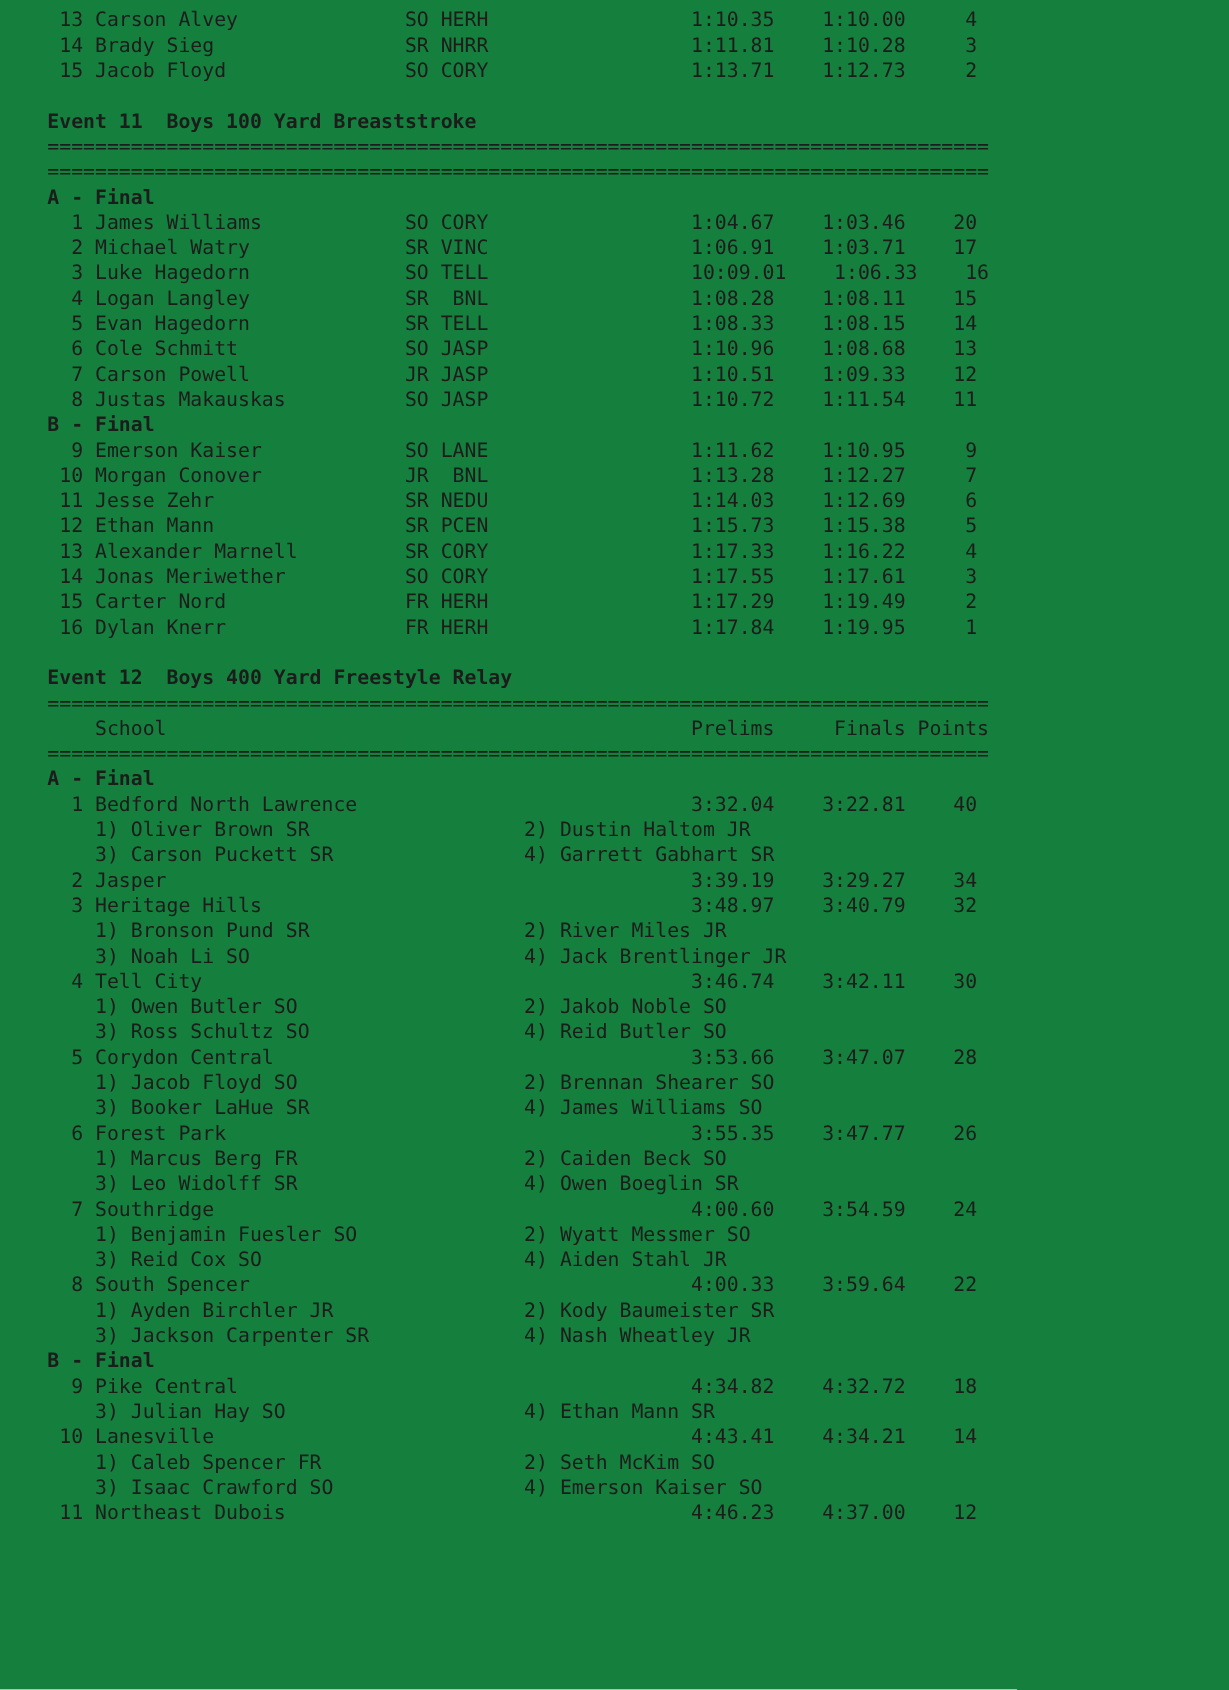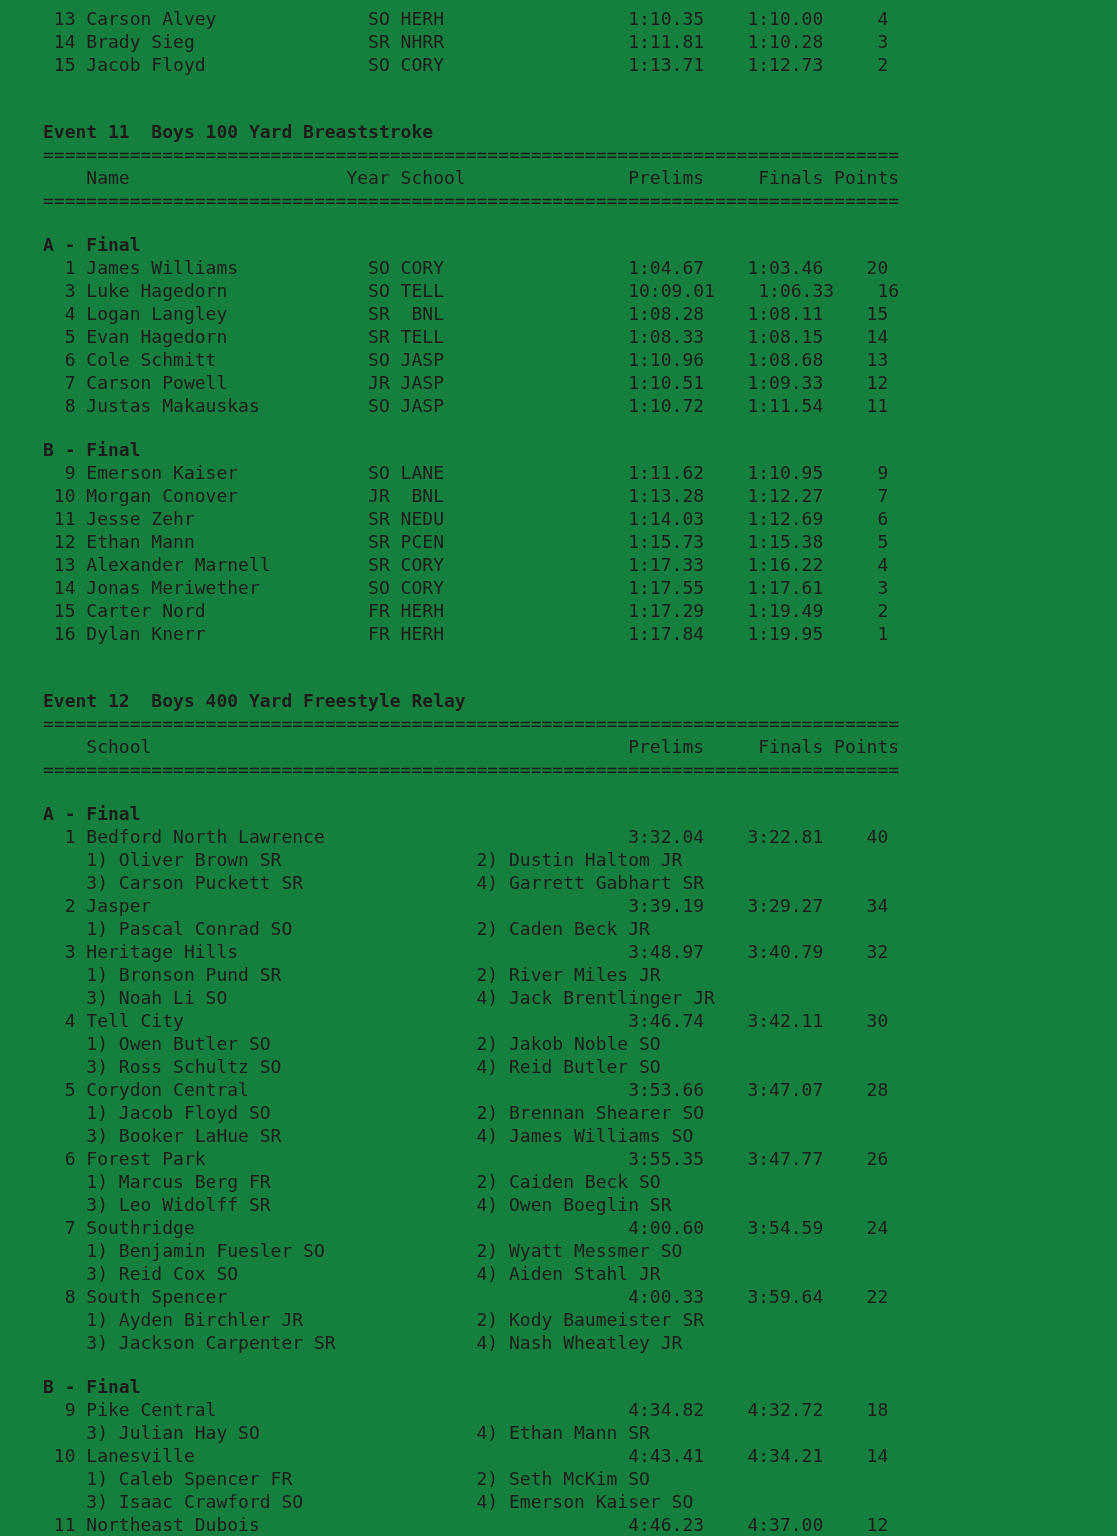--- a/index.html
+++ b/index.html
@@ -4,36 +4,36 @@
 <style>
   html,body{margin:0;padding:0;background:#ffffff;}
   .page{
     width:1117px;height:1536px;box-sizing:border-box;overflow:hidden;
     background:#15803d;
     padding:7px 0 0 43px;
     font-family:"DejaVu Sans Mono","Liberation Mono",monospace;
     font-size:18px;line-height:23px;color:#1c1c1c;
   }
   .line{white-space:pre;min-height:23px;}
-  .b{font-weight:bold;margin-top:21px;}
+  .b{font-weight:bold;}
 </style>
 </head>
 <body>
 
 <div class="page">
     <div class="line"> 13 Carson Alvey              SO HERH                 1:10.35    1:10.00     4</div>
     <div class="line"> 14 Brady Sieg                SR NHRR                 1:11.81    1:10.28     3</div>
     <div class="line"> 15 Jacob Floyd               SO CORY                 1:13.71    1:12.73     2</div>
     <div class="line"></div>
     <div class="line b">Event 11  Boys 100 Yard Breaststroke</div>
     <div class="line">===============================================================================</div>
-    <div class="line">    Name                    Year School               Prelims     Finals Points</div>
     <div class="line">===============================================================================</div>
     <div class="line b">A - Final</div>
     <div class="line">  1 James Williams            SO CORY                 1:04.67    1:03.46    20</div>
+    <div class="line">  2 Michael Watry             SR VINC                 1:06.91    1:03.71    17</div>
     <div class="line">  3 Luke Hagedorn             SO TELL                 10:09.01    1:06.33    16</div>
     <div class="line">  4 Logan Langley             SR  BNL                 1:08.28    1:08.11    15</div>
     <div class="line">  5 Evan Hagedorn             SR TELL                 1:08.33    1:08.15    14</div>
     <div class="line">  6 Cole Schmitt              SO JASP                 1:10.96    1:08.68    13</div>
     <div class="line">  7 Carson Powell             JR JASP                 1:10.51    1:09.33    12</div>
     <div class="line">  8 Justas Makauskas          SO JASP                 1:10.72    1:11.54    11</div>
     <div class="line b">B - Final</div>
     <div class="line">  9 Emerson Kaiser            SO LANE                 1:11.62    1:10.95     9</div>
     <div class="line"> 10 Morgan Conover            JR  BNL                 1:13.28    1:12.27     7</div>
     <div class="line"> 11 Jesse Zehr                SR NEDU                 1:14.03    1:12.69     6</div>
@@ -45,21 +45,20 @@
     <div class="line"></div>
     <div class="line b">Event 12  Boys 400 Yard Freestyle Relay</div>
     <div class="line">===============================================================================</div>
     <div class="line">    School                                            Prelims     Finals Points</div>
     <div class="line">===============================================================================</div>
     <div class="line b">A - Final</div>
     <div class="line">  1 Bedford North Lawrence                            3:32.04    3:22.81    40</div>
     <div class="line">    1) Oliver Brown SR                  2) Dustin Haltom JR</div>
     <div class="line">    3) Carson Puckett SR                4) Garrett Gabhart SR</div>
     <div class="line">  2 Jasper                                            3:39.19    3:29.27    34</div>
-    <div class="line">    1) Pascal Conrad SO                 2) Caden Beck JR</div>
     <div class="line">  3 Heritage Hills                                    3:48.97    3:40.79    32</div>
     <div class="line">    1) Bronson Pund SR                  2) River Miles JR</div>
     <div class="line">    3) Noah Li SO                       4) Jack Brentlinger JR</div>
     <div class="line">  4 Tell City                                         3:46.74    3:42.11    30</div>
     <div class="line">    1) Owen Butler SO                   2) Jakob Noble SO</div>
     <div class="line">    3) Ross Schultz SO                  4) Reid Butler SO</div>
     <div class="line">  5 Corydon Central                                   3:53.66    3:47.07    28</div>
     <div class="line">    1) Jacob Floyd SO                   2) Brennan Shearer SO</div>
     <div class="line">    3) Booker LaHue SR                  4) James Williams SO</div>
     <div class="line">  6 Forest Park                                       3:55.35    3:47.77    26</div>

